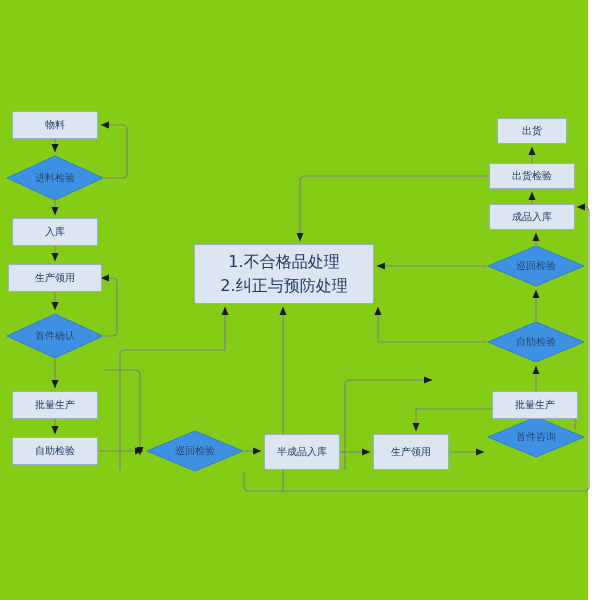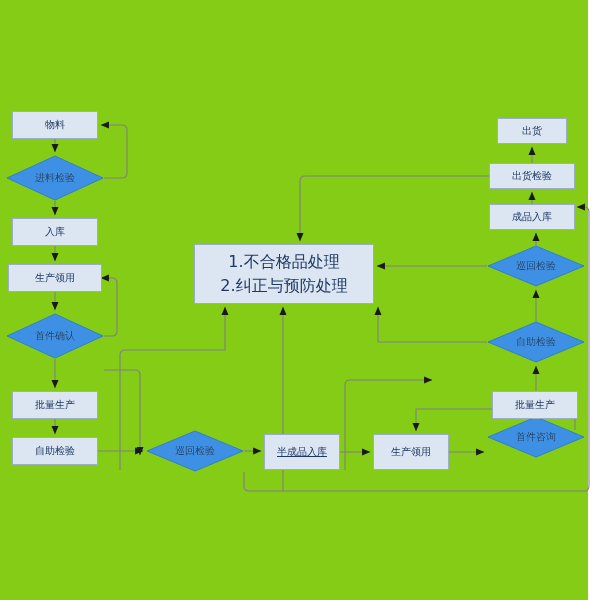--- a/index.html
+++ b/index.html
@@ -169,21 +169,21 @@
     <span class="label">自助检验</span>
   </div>
 
   <div class="node decision" style="left:146px; top:430px; width:98px; height:42px;">
     <svg class="diamond-shape" viewBox="0 0 98 42" preserveAspectRatio="none">
       <polygon points="49,1 97,21 49,41 1,21" fill="#3d90e3" stroke="#2f7fd1" stroke-width="1"></polygon>
     </svg>
     <span class="label">巡回检验</span>
   </div>
 
-  <div class="node process" style="left:264px; top:434px; width:76px; height:36px;text-decoration:underline;">
+  <div class="node process" style="left:264px; top:434px; width:76px; height:36px;">
     <span class="label">半成品入库</span>
   </div>
 
   <div class="node process" style="left:373px; top:434px; width:76px; height:36px;">
     <span class="label">生产领用</span>
   </div>
 
   <div class="node decision" style="left:487px; top:416px; width:98px; height:42px;">
     <svg class="diamond-shape" viewBox="0 0 98 42" preserveAspectRatio="none">
       <polygon points="49,1 97,21 49,41 1,21" fill="#3d90e3" stroke="#2f7fd1" stroke-width="1"></polygon>

